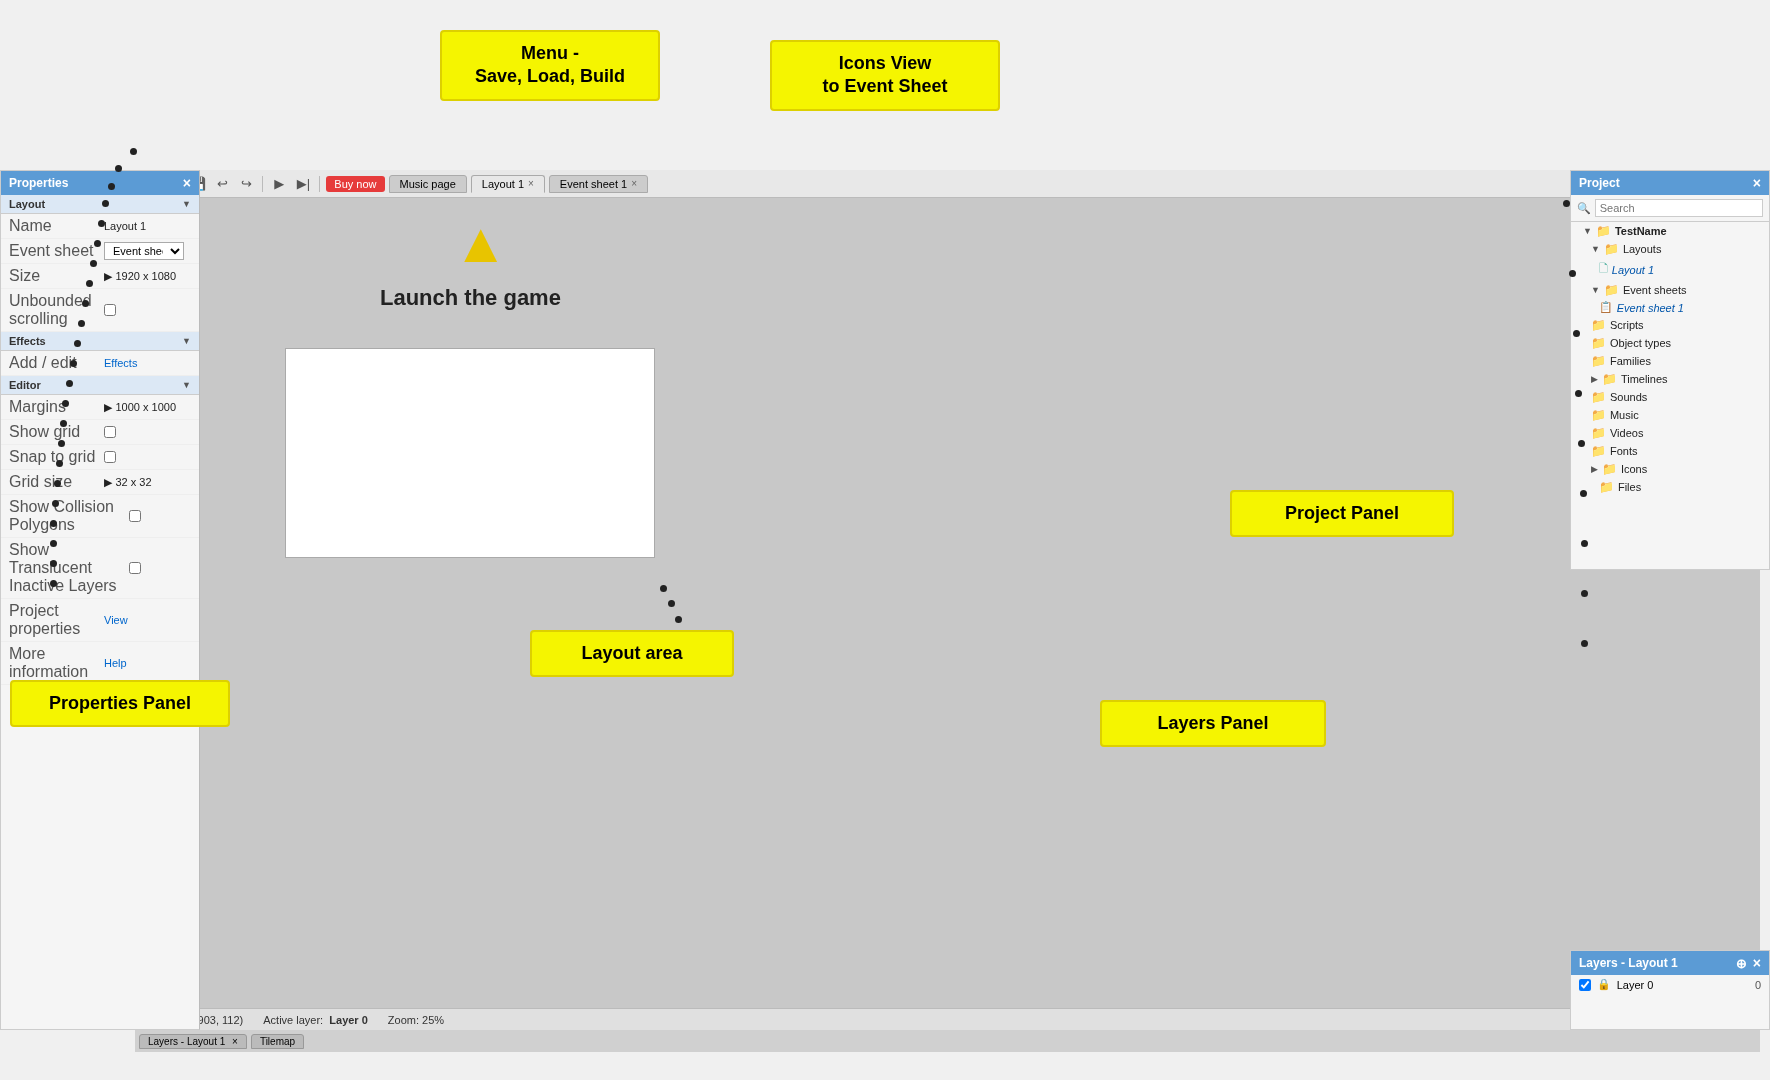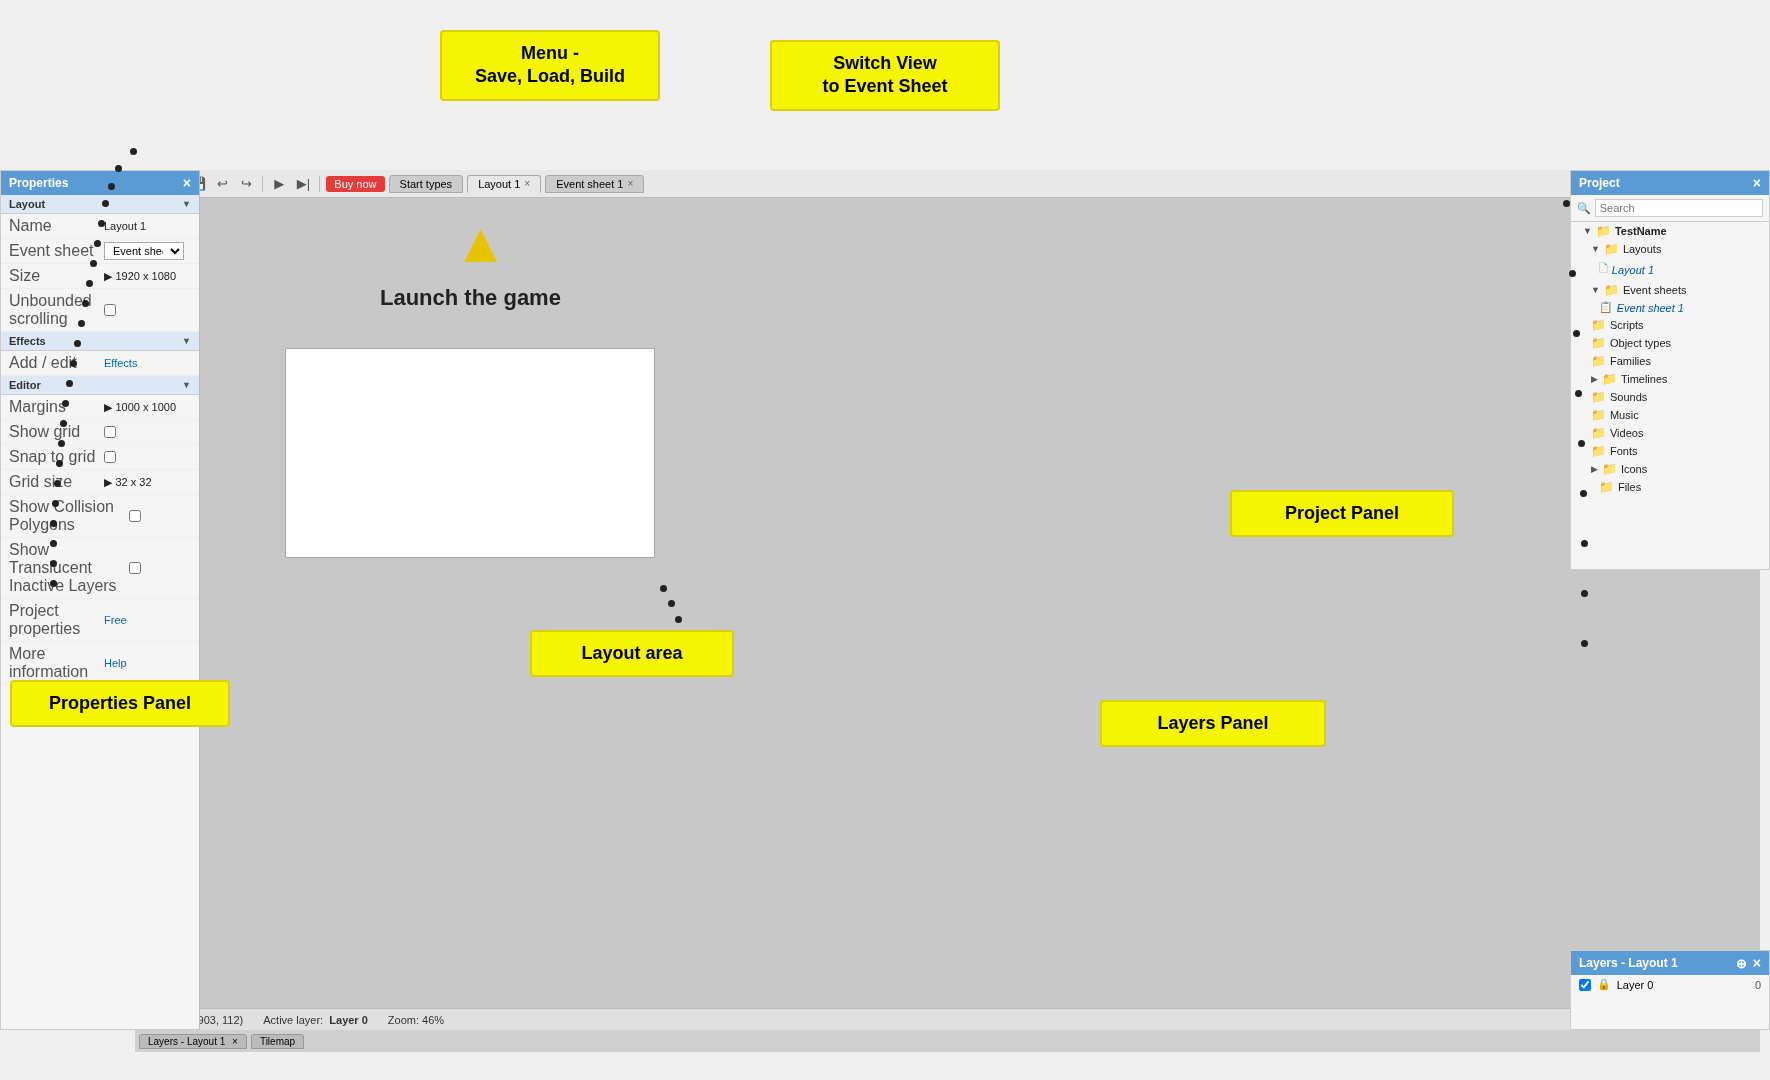--- a/index.html
+++ b/index.html
@@ -336,21 +336,21 @@
 <body>
 
 <div style="position:absolute;top:0;left:0;width:1770px;height:1080px;background:#f0f0f0;"></div>
 
 <div class="annotation" style="top:30px; left:440px; width:220px;">
   <span style="white-space:pre-line;">Menu -
 Save, Load, Build</span>
 </div>
 
 <div class="annotation" style="top:40px; left:770px; width:230px;">
-  <span style="white-space:pre-line;">Switch View
+  <span style="white-space:pre-line;">Icons View
 to Event Sheet</span>
 </div>
 
 <div style="position:absolute; top:215px; left:453px; z-index:99; color:#e8c400; font-size:56px; line-height:1;">▲</div>
 
 <div style="position:absolute; top:285px; left:380px; font-size:22px; font-weight:bold; color:#222; z-index:99;">
   <span>Launch the game</span>
 </div>
 
 <div class="annotation" style="top:630px; left:530px; width:204px;">
@@ -411,21 +411,21 @@
   <span class="toolbar-menu-btn">Menu</span>
   <div class="toolbar-icon-btn">💾</div>
   <div class="toolbar-icon-btn">↩</div>
   <div class="toolbar-icon-btn">↪</div>
   <div class="toolbar-separator"></div>
   <div class="toolbar-icon-btn">▶</div>
   <div class="toolbar-icon-btn">▶|</div>
   <div class="toolbar-separator"></div>
   <button class="btn-buy-now">Buy now</button>
   <div class="tab">
-    <span>Start types</span>
+    <span>Music page</span>
   </div>
   <div class="tab active">
     <span>Layout 1</span>
     <span class="tab-close">×</span>
   </div>
   <div class="tab">
     <span>Event sheet 1</span>
     <span class="tab-close">×</span>
   </div>
   <div class="toolbar-right">
@@ -448,21 +448,21 @@
     <span>Tilemap</span>
   </div>
 </div>
 
 <div class="status-bar">
   <span>Mouse: (-1903, 112)</span>
   <span>
     <span>Active layer:</span>&nbsp;
     <strong>Layer 0</strong>
   </span>
-  <span>Zoom: 46%</span>
+  <span>Zoom: 25%</span>
 </div>
 
 <div class="properties-panel">
   <div class="panel-header">
     <span>Properties</span>
     <span class="panel-close">×</span>
   </div>
 
   <div class="section-header">
     <span>Layout</span>
@@ -528,21 +528,21 @@
   <div class="prop-row">
     <span class="prop-label" style="flex:0 0 120px;">Show Collision Polygons</span>
     <input type="checkbox" class="checkbox-small" style="">
   </div>
   <div class="prop-row">
     <span class="prop-label" style="flex:0 0 120px;">Show Translucent Inactive Layers</span>
     <input type="checkbox" class="checkbox-small" style="">
   </div>
   <div class="prop-row">
     <span class="prop-label">Project properties</span>
-    <a class="prop-value link">Free</a>
+    <a class="prop-value link">View</a>
   </div>
   <div class="prop-row">
     <span class="prop-label">More information</span>
     <a class="prop-value link">Help</a>
   </div>
 </div>
 
 <div class="project-panel">
   <div class="panel-header">
     <span>Project</span>

